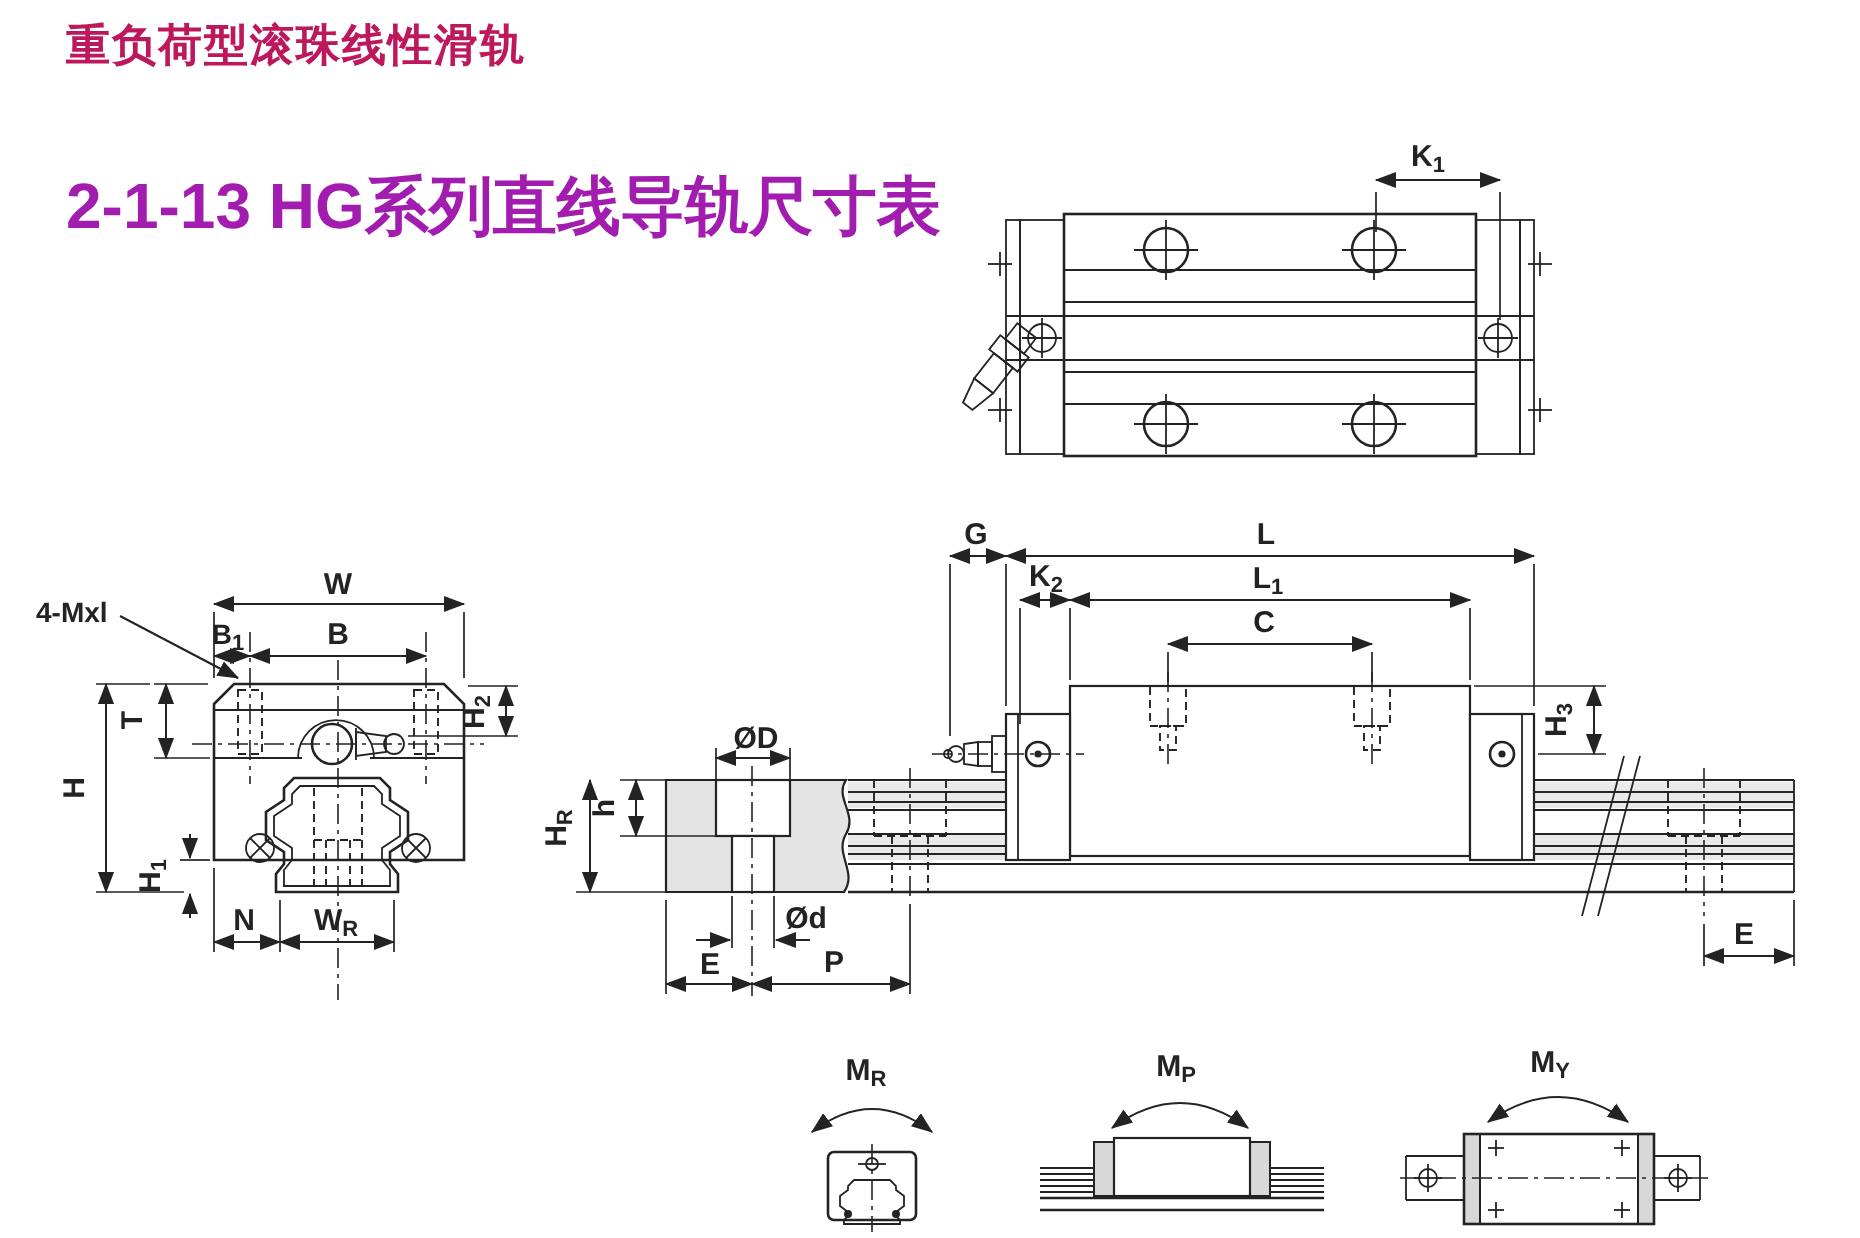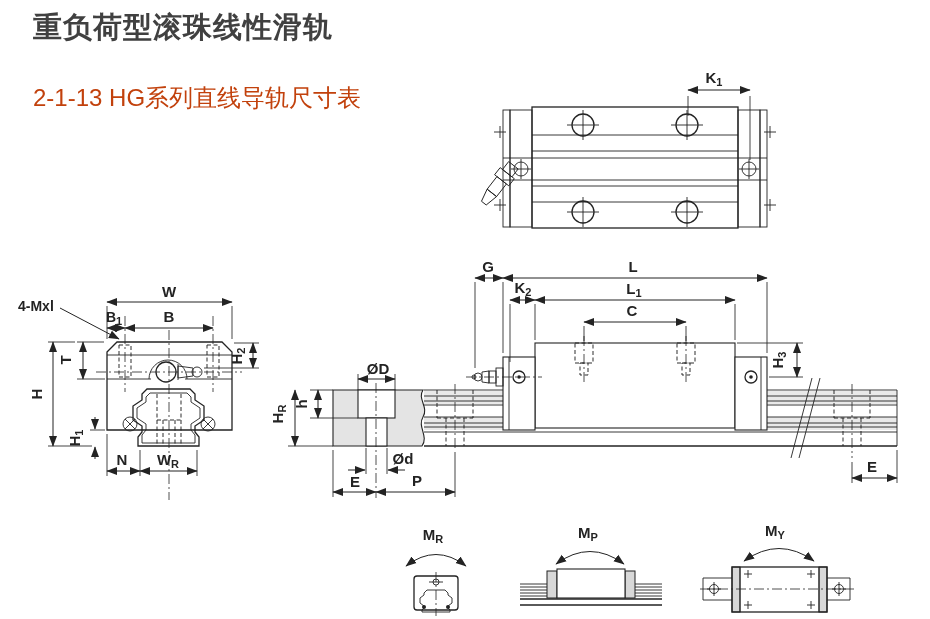--- a/index.html
+++ b/index.html
@@ -1,20 +1,20 @@
 <!DOCTYPE html>
 <html><head>
 <meta charset="utf-8">
 <style>
   html,body{margin:0;padding:0;background:#fff}
   #page{position:relative;width:930px;height:619px;background:#fff;overflow:hidden;
         font-family:"Liberation Sans",sans-serif}
-  .title{position:absolute;left:33px;top:8px;font-size:29px;font-weight:700;
-         color:#404040;letter-spacing:1px}
-  .section{position:absolute;left:33px;top:82px;font-size:24px;font-weight:400;color:#c2410c}
+  .title{position:absolute;left:33px;top:8px;font-size:22px;font-weight:700;
+         color:#be185d;letter-spacing:1px}
+  .section{position:absolute;left:33px;top:82px;font-size:32px;font-weight:700;color:#a21caf}
   .variant{position:absolute;left:33px;top:128px;font-size:21px;font-weight:600;color:#161616}
   svg text{font-family:"Liberation Sans",sans-serif;font-weight:700;fill:#232323;font-size:15px}
   text.small{font-size:14px}
   .sub{font-size:11px}
   .ln{fill:none;stroke:#232323;stroke-width:1.3}
   .lt{fill:none;stroke:#232323;stroke-width:0.9}
   .dim{fill:none;stroke:#232323;stroke-width:1}
   .ext{fill:none;stroke:#232323;stroke-width:0.85}
   .dash{fill:none;stroke:#232323;stroke-width:0.95;stroke-dasharray:4 2.5}
   .dd{fill:none;stroke:#232323;stroke-width:0.8;stroke-dasharray:10 3 2 3}

